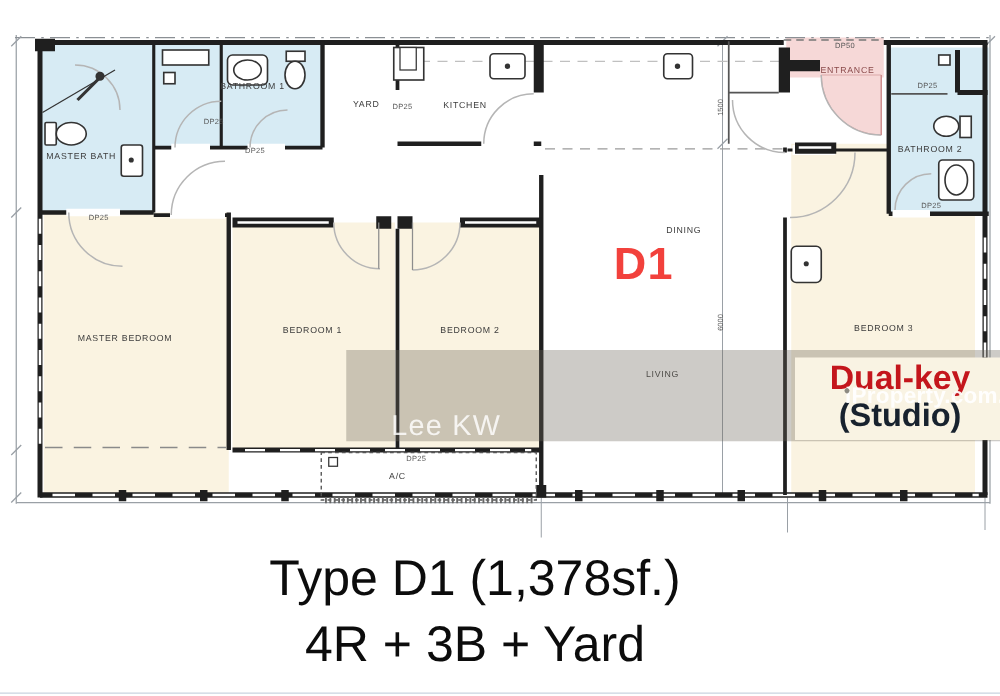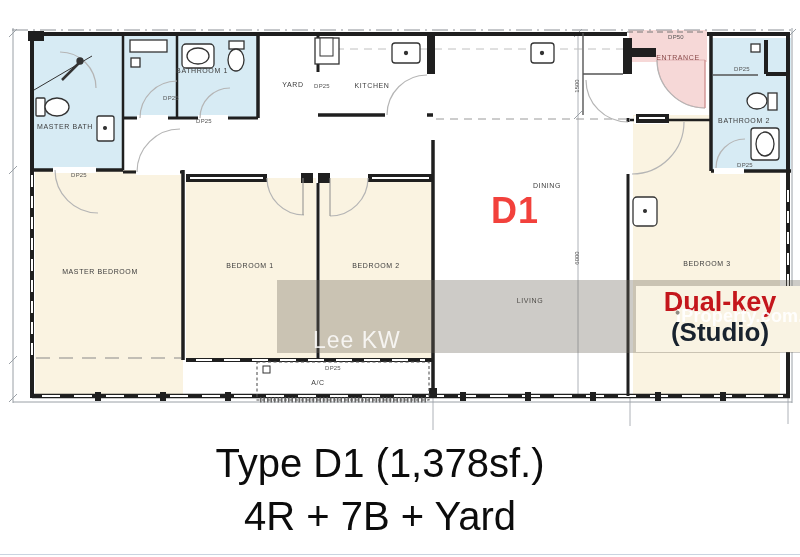--- a/index.html
+++ b/index.html
@@ -226,16 +226,16 @@
     <div class="dualkey-title">Dual-key</div>
     <div class="dualkey-sub">(Studio)</div>
   </div>
 
   <div class="wm-brand">
     <span class="pin"></span>
     <span>iProperty.com.my</span>
   </div>
 
   <div class="caption" id="cap1">Type D1 (1,378sf.)</div>
-  <div class="caption" id="cap2">4R + 7B + Yard</div>
+  <div class="caption" id="cap2">4R + 3B + Yard</div>
 
   <div class="bottom-edge"></div>
 </div>
 
 </body></html>

